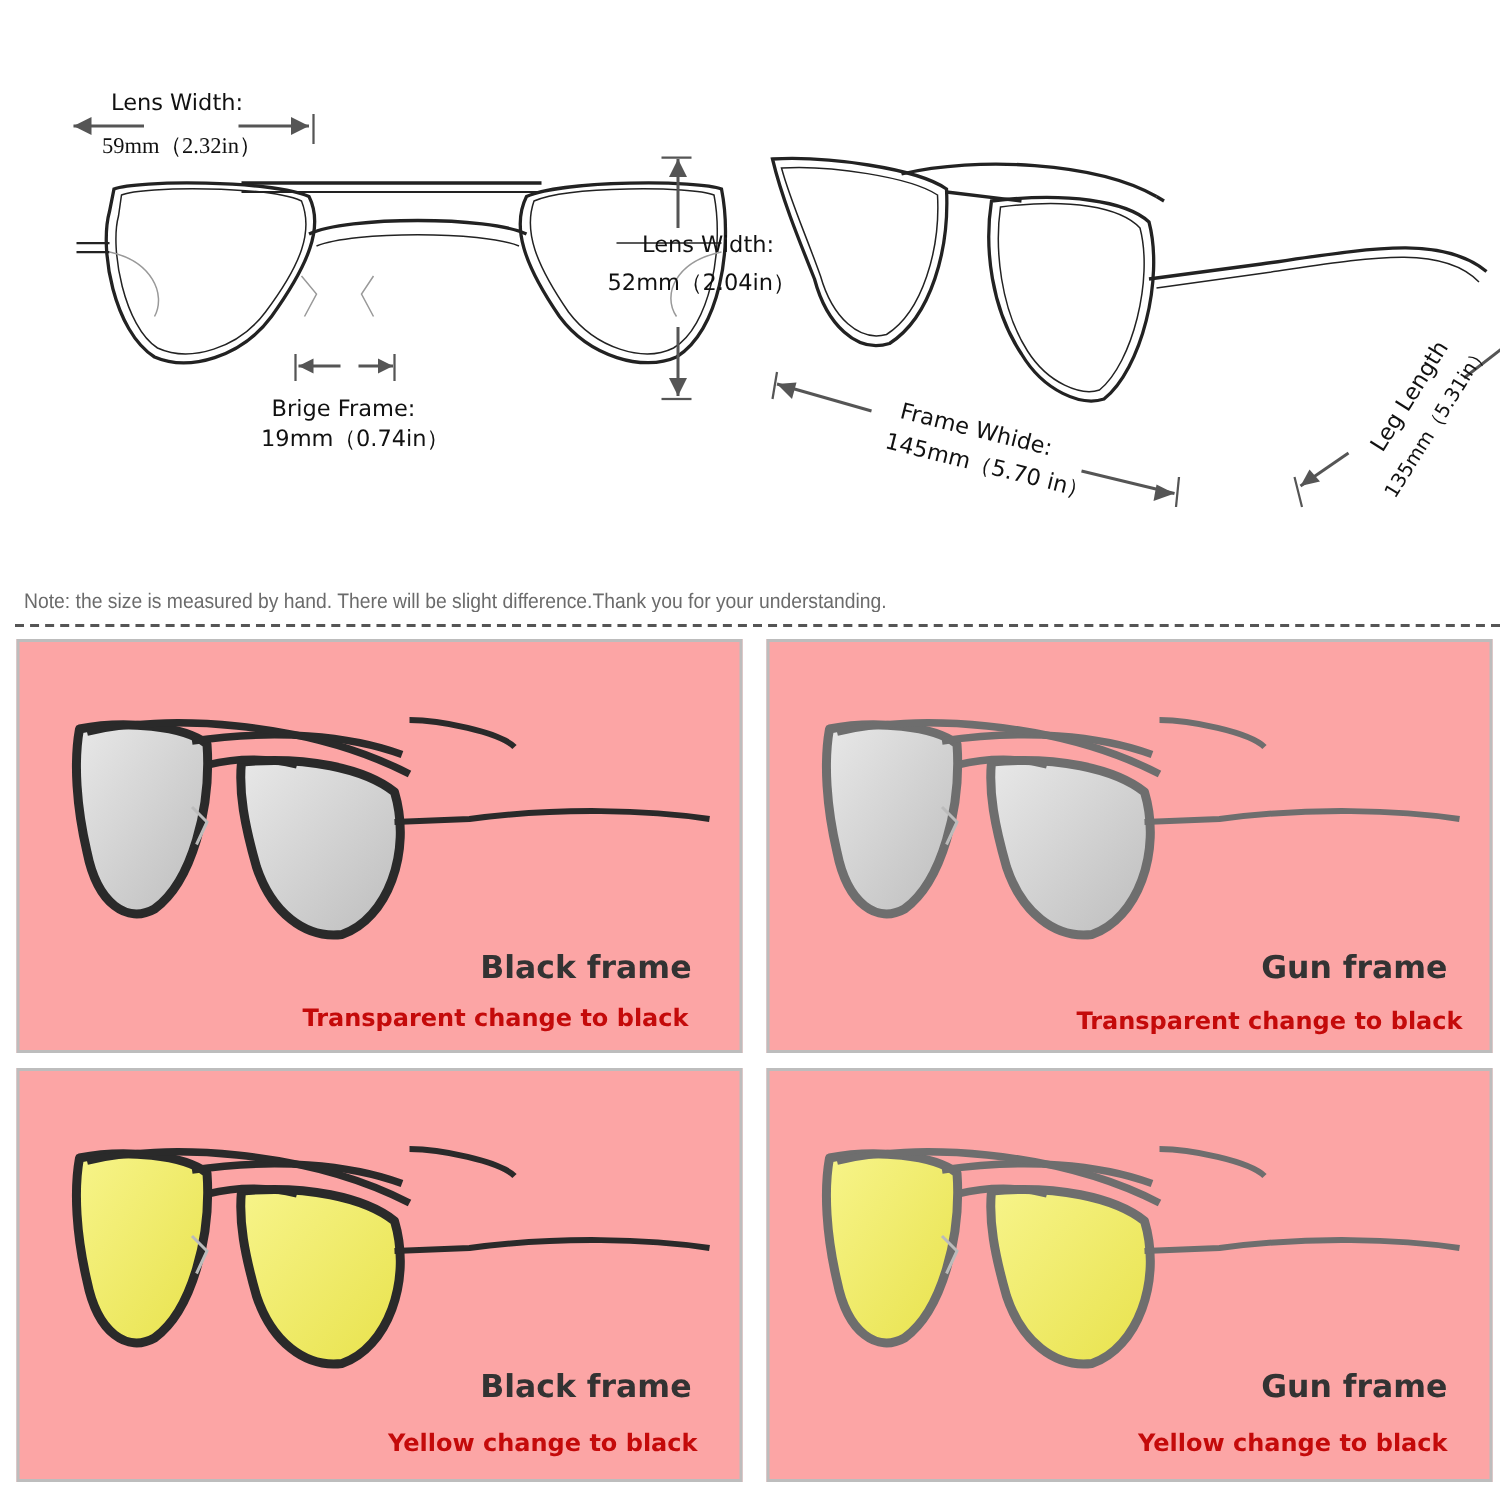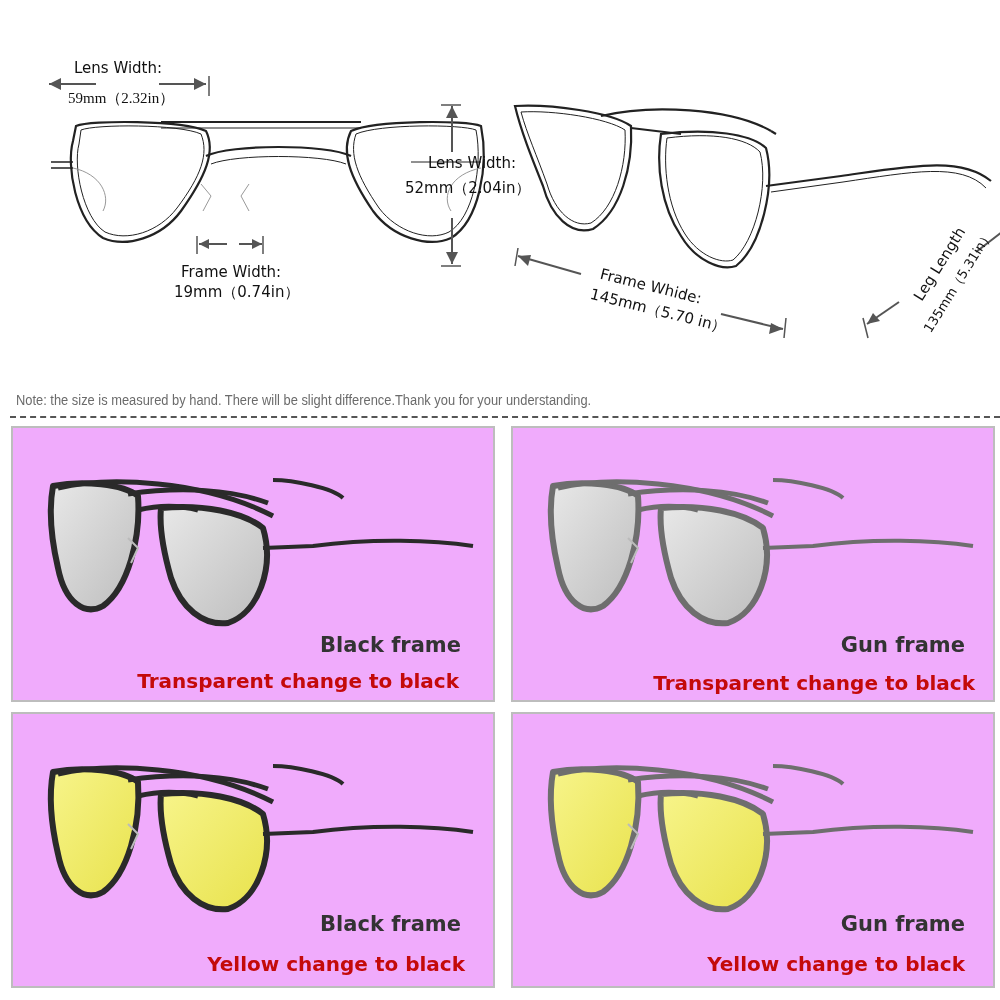--- a/index.html
+++ b/index.html
@@ -1,23 +1,23 @@
 <!DOCTYPE html>
 <html><head>
 <meta charset="utf-8">
 <style>
   html, body { margin:0; padding:0; background:#ffffff; }
   body { width:1000px; height:1000px; position:relative; overflow:hidden; font-family:"DejaVu Sans", sans-serif; }
   .abs { position:absolute; }
   .dim-text { color:#111; font-size:15px; line-height:20px; white-space:nowrap; font-family:"DejaVu Sans", sans-serif; }
   .note { left:16px; top:392px; font-family:"Liberation Sans", sans-serif; font-size:14px; color:#6b6b6b; transform:scaleX(0.92); transform-origin:left top; white-space:nowrap; }
   .dash { left:10px; top:416px; width:990px; height:0; border-top:2px dashed #555; }
-  .card { position:absolute; border:2px solid #bdbdbd; background:#f0abfc; box-sizing:border-box; }
+  .card { position:absolute; border:2px solid #bdbdbd; background:#fca5a5; box-sizing:border-box; }
   .card .title { position:absolute; font-weight:bold; font-size:21px; color:#333; white-space:nowrap; font-family:"DejaVu Sans", sans-serif; }
-  .card .sub { position:absolute; font-weight:bold; font-size:20px; color:#c40a0a; white-space:nowrap; font-family:"DejaVu Sans", sans-serif; }
+  .card .sub { position:absolute; font-weight:bold; font-size:16px; color:#c40a0a; white-space:nowrap; font-family:"DejaVu Sans", sans-serif; }
   .card svg { position:absolute; left:0; top:0; }
   .rot { transform-origin:left top; }
 </style>
 </head>
 <body>
 
 <div class="abs" style="left:0;top:16px;width:820px;height:380px;margin-left:31px;">
 
   <svg class="abs" style="left:0;top:0" width="1000" height="380">
 
@@ -83,21 +83,21 @@
     <line x1="836" y1="308" x2="868" y2="286" stroke="#555" stroke-width="2"></line>
     <polygon points="836,308 842,297 849,305" fill="#555"></polygon>
     <line x1="945" y1="236" x2="985" y2="205" stroke="#555" stroke-width="2"></line>
     <polygon points="985,205 972,207 979,216" fill="#555"></polygon>
     <line x1="990" y1="196" x2="993" y2="218" stroke="#555" stroke-width="1.5"></line>
   </svg>
 
   <div class="abs dim-text" style="left:43px;top:42px;">Lens Width:</div>
   <div class="abs dim-text" style="left:37px;top:72px;font-family:Liberation Serif, serif;">59mm（2.32in）</div>
 
-  <div class="abs dim-text" style="left:150px;top:246px;">Frame Width:</div>
+  <div class="abs dim-text" style="left:150px;top:246px;">Brige Frame:</div>
   <div class="abs dim-text" style="left:143px;top:266px;">19mm（0.74in）</div>
 
   <div class="abs dim-text" style="left:397px;top:137px;">Lens Width:</div>
   <div class="abs dim-text" style="left:374px;top:162px;">52mm（2.04in）</div>
 
   <div class="abs dim-text rot" style="left:572px;top:248px;transform:rotate(14deg);">Frame Whide:</div>
   <div class="abs dim-text rot" style="left:562px;top:268px;transform:rotate(14deg);">145mm（5.70 in）</div>
 
   <div class="abs dim-text rot" style="left:878px;top:278px;transform:rotate(-58deg);">Leg Length</div>
   <div class="abs dim-text rot" style="left:888px;top:310px;transform:rotate(-58deg);font-size:13px;">135mm（5.31in）</div>

